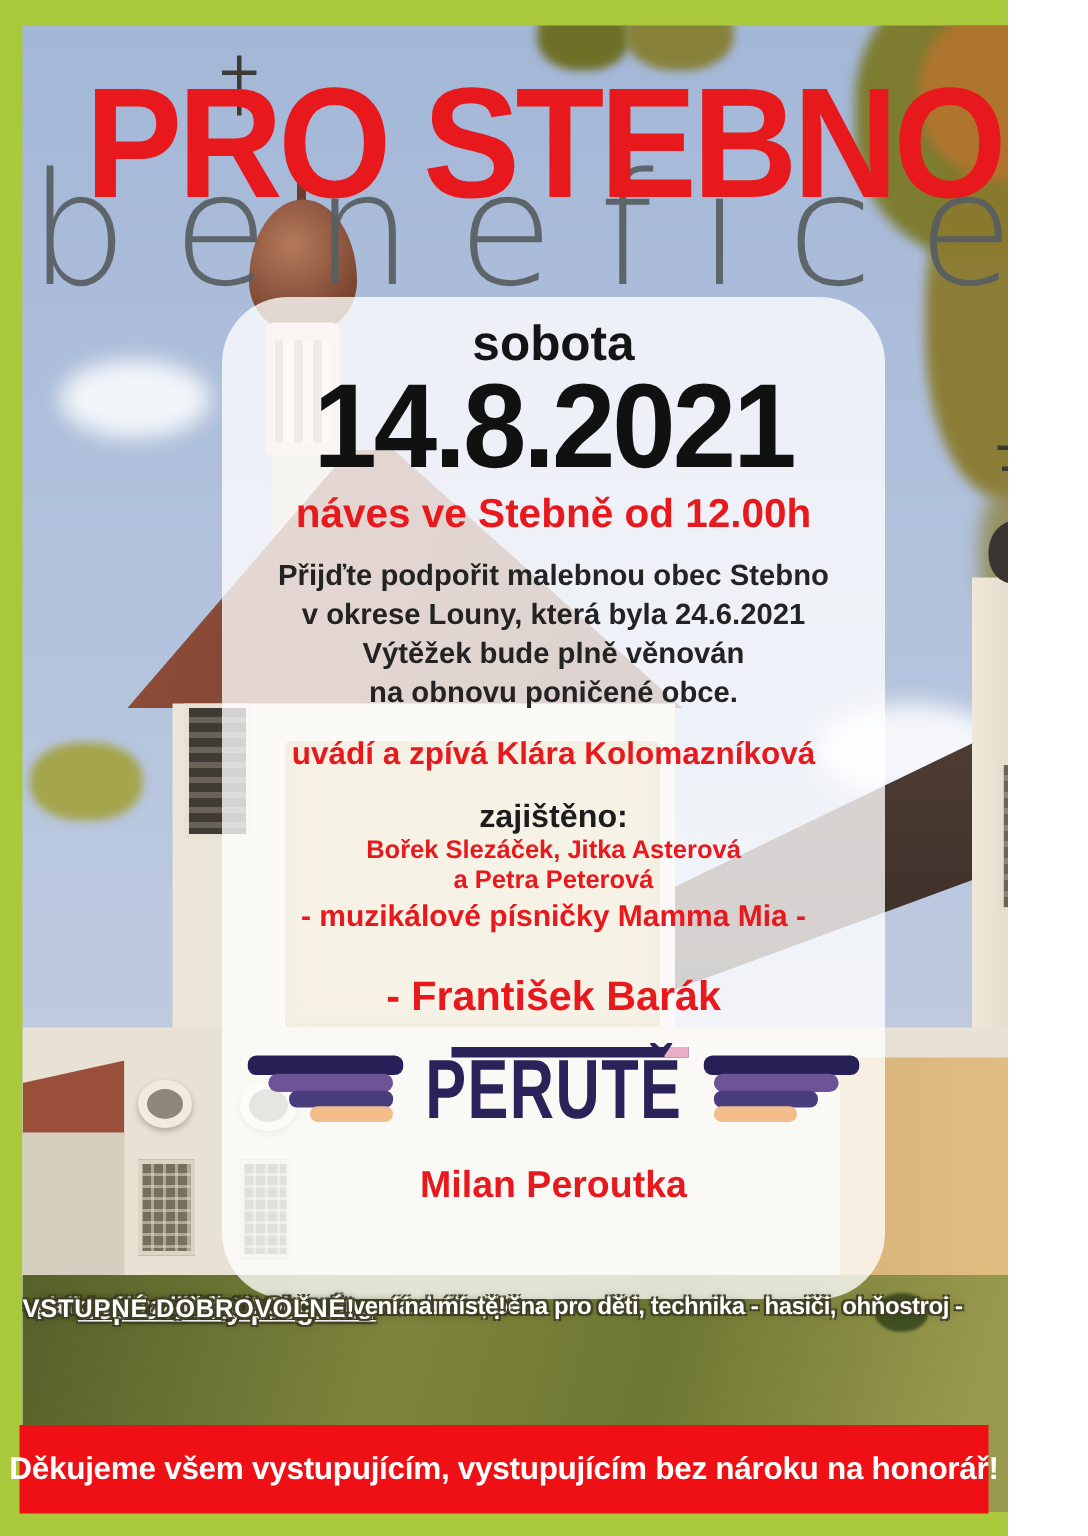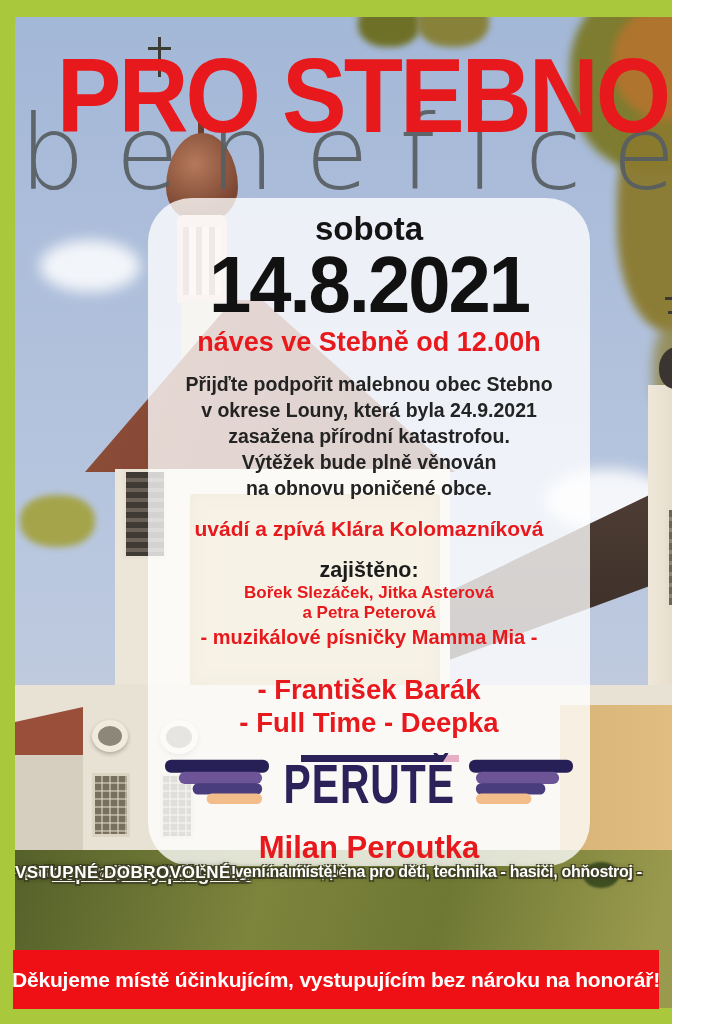--- a/index.html
+++ b/index.html
@@ -74,21 +74,21 @@
   .lineup-heading{margin-top:17px;font-size:21.5px;font-weight:700;color:#1c1c1c;}
   .lineup1,.lineup2{font-size:17px;font-weight:800;color:var(--title-red);line-height:1.22;white-space:nowrap;}
   .lineup-note{font-size:20px;font-weight:800;color:var(--title-red);margin-top:2px;white-space:nowrap;}
   .act{font-size:27.5px;font-weight:800;color:var(--title-red);line-height:1.18;white-space:nowrap;}
   .act1{margin-top:25px;}
   .band-logo{margin-top:12px;display:flex;align-items:center;gap:6px;height:70px;}
   .logo-text-wrap{position:relative;padding:0 4px;}
   .logo-text{font-size:43px;font-weight:700;color:var(--logo-navy);letter-spacing:1px;display:inline-block;transform:scale(.95,1.3);white-space:nowrap;}
   .logo-bar{position:absolute;top:-5px;left:26px;right:4px;height:7px;background:var(--logo-navy);}
   .logo-caron{position:absolute;top:-5px;right:4px;width:16px;height:7px;background:#e8aec6;}
-  .singer{margin-top:13px;font-size:31px;font-weight:800;color:var(--title-red);white-space:nowrap;}
+  .singer{margin-top:13px;font-size:25px;font-weight:800;color:var(--title-red);white-space:nowrap;}
 
   .program{left:0;top:845px;width:100%;text-align:center;color:#fff;font-weight:700;
     text-shadow:-1.5px -1.5px 0 rgba(62,62,36,.9),1.5px -1.5px 0 rgba(62,62,36,.9),-1.5px 1.5px 0 rgba(62,62,36,.9),1.5px 1.5px 0 rgba(62,62,36,.9),0 0 5px rgba(50,50,30,.5);}
   .program-heading{font-size:19px;text-decoration:underline;line-height:1.25;padding-left:37px;}
   .program-line{font-size:16px;letter-spacing:-.3px;line-height:1.3;white-space:nowrap;}
   .program-line3{font-size:17px;letter-spacing:.5px;}
 
   .banner{position:absolute;left:13px;right:13px;bottom:15px;height:59px;background:var(--banner-red);display:flex;flex-direction:column;justify-content:center;align-items:center;text-align:center;}
   .banner div{color:#fff;font-weight:800;font-size:21px;line-height:1.3;letter-spacing:-.2px;white-space:nowrap;}
 </style>
@@ -139,32 +139,30 @@
 
     <div class="benefice">benefice</div>
     <div class="big-title">PRO STEBNO</div>
 
     <div class="panel">
       <div class="day">sobota</div>
       <div class="date">14.8.2021</div>
       <div class="venue">náves ve Stebně od 12.00h</div>
       <div class="desc">
         <div>Přijďte podpořit malebnou obec Stebno</div>
-        <div>v okrese Louny, která byla 24.9.2021</div>
-        <div>zasažena přírodní katastrofou.</div>
+        <div>v okrese Louny, která byla 24.6.2021</div>
         <div>Výtěžek bude plně věnován</div>
         <div>na obnovu poničené obce.</div>
       </div>
       <div class="host">uvádí a zpívá Klára Kolomazníková</div>
       <div class="lineup-heading">zajištěno:</div>
       <div class="lineup1">Bořek Slezáček, Jitka Asterová</div>
       <div class="lineup2">a Petra Peterová</div>
       <div class="lineup-note">- muzikálové písničky Mamma Mia -</div>
       <div class="act act1">- František Barák</div>
-      <div class="act">- Full Time - Deepka</div>
       <div class="band-logo">
         <svg width="104" height="54" viewBox="0 0 120 60">
           <rect x="0" y="2" width="120" height="15" rx="7" fill="#262057"></rect>
           <rect x="16" y="16" width="96" height="14" rx="7" fill="#6c5497"></rect>
           <rect x="32" y="29" width="80" height="13" rx="6" fill="#4a3d7e"></rect>
           <rect x="48" y="41" width="64" height="12" rx="6" fill="#f2bd8a"></rect>
         </svg>
         <span class="logo-text-wrap">
           <span class="logo-bar"></span>
           <span class="logo-caron"></span>
@@ -184,15 +182,15 @@
 
     <div class="program">
       <div class="program-heading">doprovodný program:</div>
       <div class="program-line">- skákací hrad, labyrint, bowlingová dráha, pěna pro děti, technika - hasiči, ohňostroj -</div>
       <div class="program-line">- parkování zajištěno! Občerstvení na místě! -</div>
       <div class="program-line program-line3">VSTUPNÉ DOBROVOLNÉ!</div>
     </div>
   </div>
 
   <div class="banner">
-    <div>Děkujeme místě účinkujícím, vystupujícím bez nároku na honorář!</div>
+    <div>Děkujeme všem vystupujícím, vystupujícím bez nároku na honorář!</div>
   </div>
 </div>
 
 </body></html>

